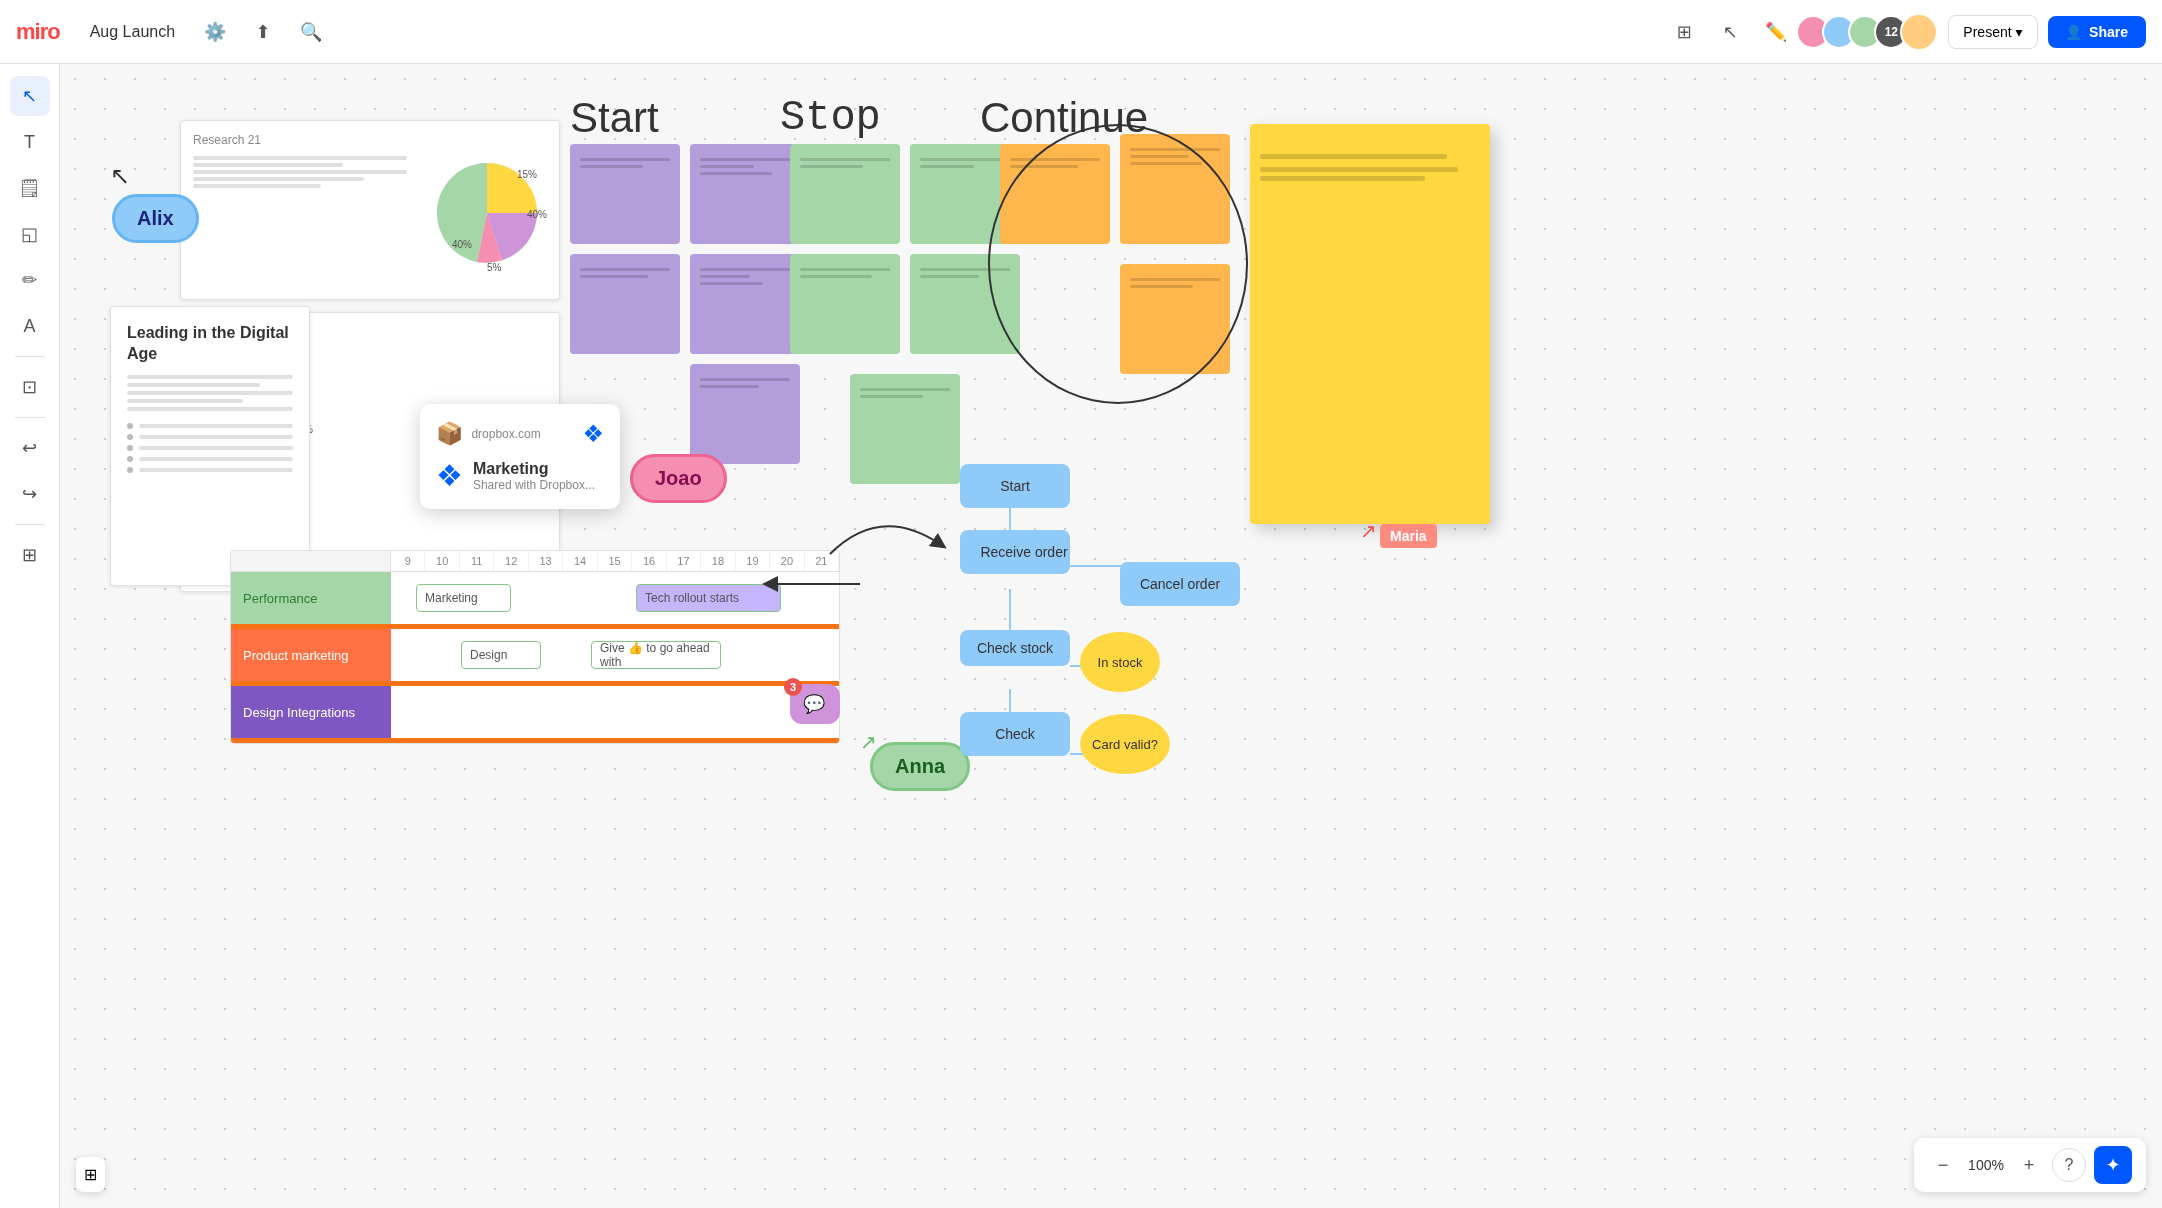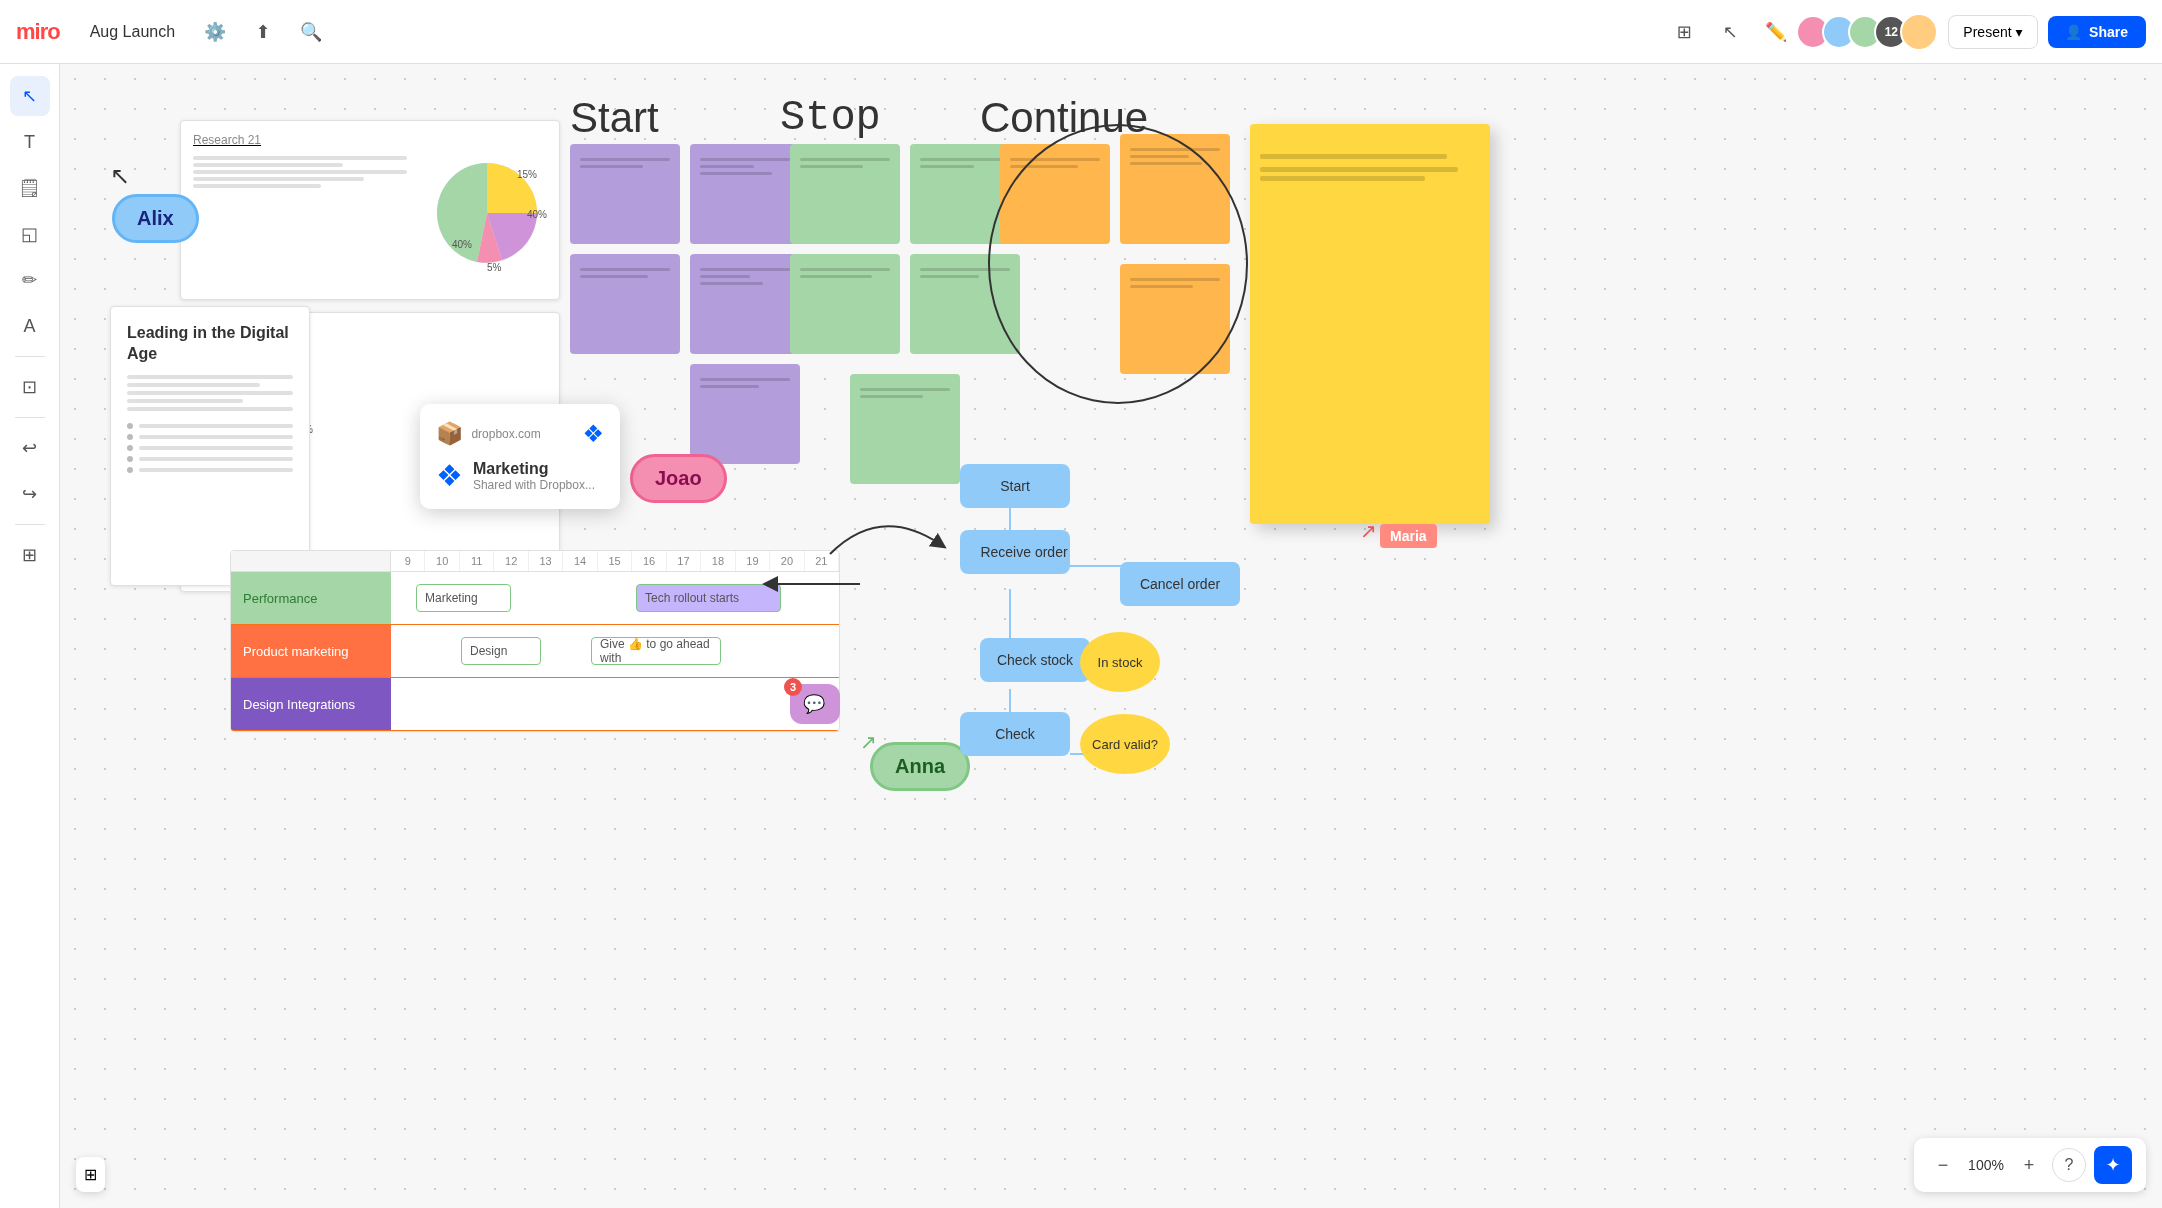--- a/index.html
+++ b/index.html
@@ -55,21 +55,21 @@
     .sticky-line { height: 3px; background: rgba(0,0,0,0.15); border-radius: 2px; margin: 4px 0; }
 
     
     .col-header {
       position: absolute; font-size: 42px; font-weight: 300; color: #333;
     }
 
     
     .research-card {
       position: absolute; background: #fff; border: 1px solid #e0e0e0;
-      border-radius: 4px; padding: 12px; box-shadow: 0 1px 4px rgba(0,0,0,0.1); text-decoration: underline;
+      border-radius: 4px; padding: 12px; box-shadow: 0 1px 4px rgba(0,0,0,0.1);
     }
     .research-title { font-size: 12px; color: #888; margin-bottom: 6px; }
     .research-content-line { height: 4px; background: #e0e0e0; border-radius: 2px; margin: 3px 0; }
 
     
     .doc-card {
       position: absolute; background: #fff; border: 1px solid #e0e0e0;
       border-radius: 4px; padding: 16px; box-shadow: 0 1px 4px rgba(0,0,0,0.1);
     }
     .doc-title { font-size: 16px; font-weight: 600; color: #333; margin-bottom: 10px; line-height: 1.3; }
@@ -100,21 +100,21 @@
     .dropbox-logo { font-size: 22px; }
     .dropbox-url { font-size: 12px; color: #888; }
     .dropbox-name { font-size: 16px; font-weight: 600; color: #333; }
     .dropbox-sub { font-size: 12px; color: #888; }
 
     
     .gantt {
       position: absolute; background: #fff; border: 1px solid #e0e0e0;
       border-radius: 4px; overflow: hidden;
     }
-    .gantt-row { display: flex; align-items: center; border-bottom: 1px solid #f97316; min-height: 52px; }
+    .gantt-row { display: flex; align-items: center; border-bottom: 5px solid #f97316; min-height: 52px; }
     .gantt-label { width: 160px; padding: 8px 12px; font-size: 13px; font-weight: 500; color: #fff; display: flex; align-items: center; min-height: 52px; }
     .gantt-label-perf { background: #a5d6a7; color: #2e7d32; }
     .gantt-label-product { background: #ff7043; color: #fff; }
     .gantt-label-user { background: #ff7043; color: #fff; }
     .gantt-label-integrations { background: #7e57c2; color: #fff; }
     .gantt-body { flex: 1; position: relative; min-height: 52px; }
     .gantt-header-row { display: flex; border-bottom: 1px solid #e0e0e0; }
     .gantt-header-label { width: 160px; background: #f5f5f5; border-right: 1px solid #e0e0e0; }
     .gantt-header-cells { flex: 1; display: flex; }
     .gantt-header-cell { flex: 1; text-align: center; font-size: 11px; color: #888; padding: 4px 0; border-right: 1px solid #f0f0f0; }
@@ -477,21 +477,21 @@
     <defs>
       <marker id="arrow" markerWidth="8" markerHeight="8" refX="4" refY="4" orient="auto">
         <path d="M0,0 L8,4 L0,8 Z" fill="#90caf9"></path>
       </marker>
     </defs>
   </svg>
 
   <div class="flow-box" style="left:900px; top:400px; width:110px; height:44px;">Start</div>
   <div class="flow-box" style="left:900px; top:466px; width:110px; height:44px;padding-left:18px;">Receive order</div>
   <div class="cancel-box" style="left:1060px; top:498px; width:120px; height:44px; background:#90caf9; border-radius:7px;">Cancel order</div>
-  <div class="flow-box" style="left:920px; top:566px; width:110px; height:44px;margin-top:8px;">Check stock</div>
+  <div class="flow-box" style="left:900px; top:566px; width:110px; height:36px;">Check stock</div>
   <div class="flow-diamond" style="left:1020px; top:568px; width:80px; height:60px;">In stock</div>
   <div class="flow-box" style="left:900px; top:648px; width:110px; height:44px;">Check</div>
   <div class="flow-diamond" style="left:1020px; top:650px; width:90px; height:60px;">Card valid?</div>
 
   <svg class="connection-svg" style="left:720px; top:430px; width:180px; height:100px;" viewBox="0 0 180 100">
     <path d="M50,60 Q100,10 160,50" stroke="#333" stroke-width="2" fill="none" marker-end="url(#darkarrow)"></path>
     <defs>
       <marker id="darkarrow" markerWidth="8" markerHeight="8" refX="4" refY="4" orient="auto">
         <path d="M0,0 L8,4 L0,8 Z" fill="#333"></path>
       </marker>

